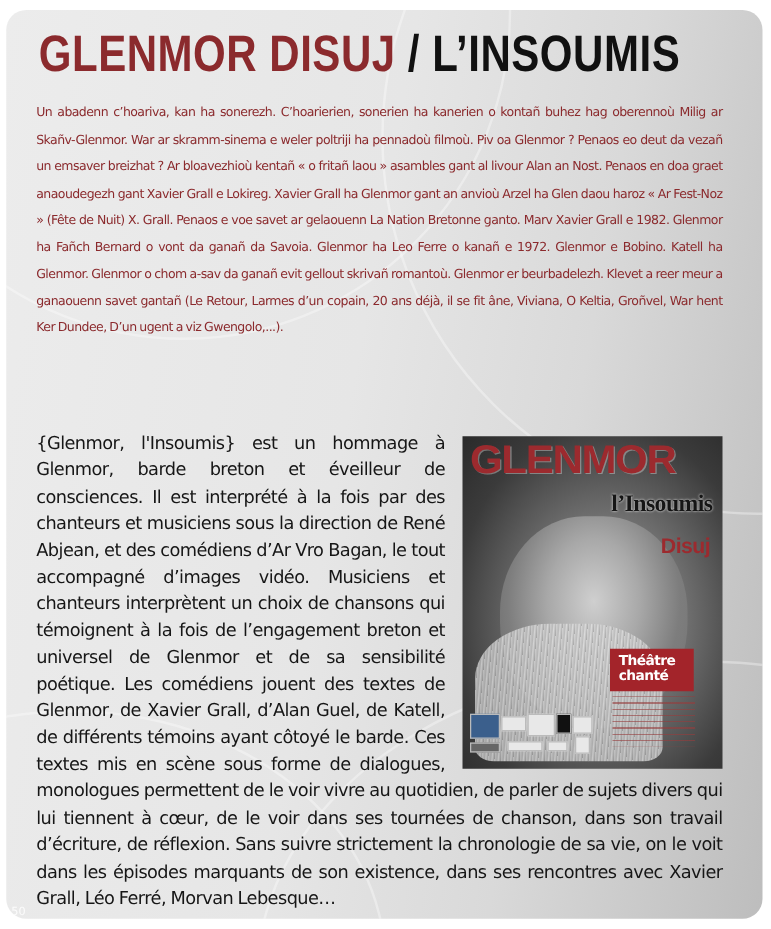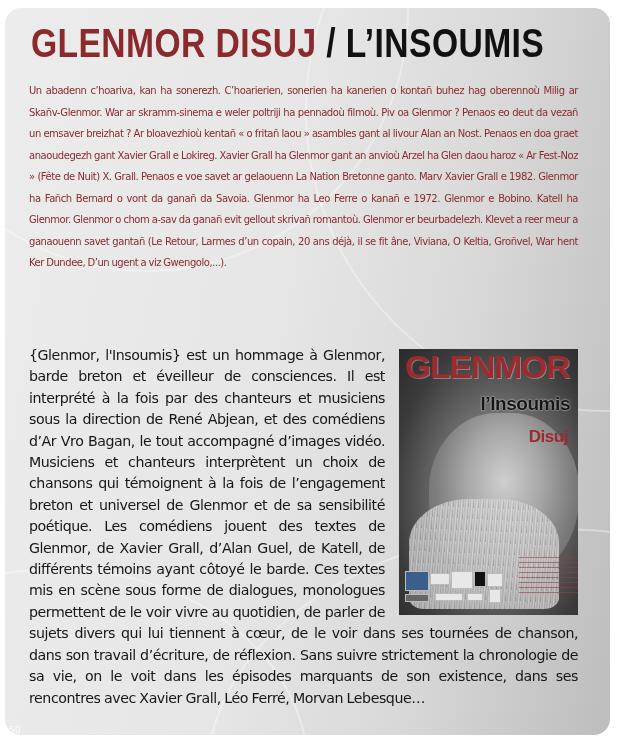--- a/index.html
+++ b/index.html
@@ -23,41 +23,41 @@
     position: absolute; left: 24px; top: 72px; width: 549px; margin: 0;
     color: #8b2a2d; font-family: "DejaVu Sans", sans-serif; font-size: 10px;
     line-height: 21.5px; text-align: justify; letter-spacing: -0.45px; word-spacing: -0.5px;
   }
   .french-wrap {
     position: absolute; left: 24px; top: 337px; width: 549px;
     color: #161616; font-family: "DejaVu Sans", sans-serif; font-size: 14.2px;
     line-height: 21.4px; text-align: justify; letter-spacing: -0.45px; word-spacing: -0.5px;
   }
   .poster {
-    float: right; width: 179px; height: 266px; margin: 4px 0 8px 14px; position: relative;
+    float: right; width: 208px; height: 266px; margin: 4px 0 8px 14px; position: relative;
     background: radial-gradient(ellipse at 55% 55%, #9a9a9a 0%, #6f6f6f 40%, #3b3b3b 75%, #2a2a2a 100%);
     overflow: hidden;
   }
   .poster .face {
     position: absolute; left: 30px; top: 64px; width: 150px; height: 170px; border-radius: 45% 45% 50% 50%;
     background: radial-gradient(ellipse at 50% 40%, #cfcfcf 0%, #a8a8a8 35%, #7d7d7d 65%, rgba(80,80,80,0) 100%);
   }
   .poster .beard {
     position: absolute; left: 10px; top: 150px; width: 150px; height: 110px; border-radius: 40% 40% 10% 10%;
     background: repeating-linear-gradient(95deg, #d8d8d8 0px, #bfbfbf 2px, #e4e4e4 3px, #a9a9a9 5px);
     opacity: 0.8;
   }
   .poster .p-title {
     position: absolute; left: 6px; top: 8px; color: #9c2a2e; font-weight: bold;
     font-family: "Liberation Sans", sans-serif; font-size: 32px; letter-spacing: -1px;
     transform: scaleX(1.05); transform-origin: left; text-shadow: 1px 1px 0 #ffffff55;
   }
   .poster .p-sub {
     position: absolute; right: 8px; top: 44px; color: #151515; font-weight: bold;
-    font-family: Liberation Sans, sans-serif; font-size: 19px;
+    font-family: Liberation Serif, serif; font-size: 19px;
     text-shadow: 0 0 2px #ffffff;
   }
   .poster .p-sub2 {
     position: absolute; right: 10px; top: 77px; color: #9c2a2e; font-weight: bold;
     font-family: "Liberation Sans", sans-serif; font-size: 17px;
   }
   .poster .badge {
     position: absolute; left: 118px; top: 170px; width: 67px; height: 34px; background: #a3242a;
     color: #ffffff; font-weight: bold; font-size: 11px; line-height: 12px; padding: 4px 0 0 7px; box-sizing: border-box;
     font-family: "DejaVu Sans", sans-serif;
@@ -89,20 +89,24 @@
 
   <p class="breton">Un abadenn c’hoariva, kan ha sonerezh. C’hoarierien, sonerien ha kanerien o kontañ buhez hag oberennoù Milig ar Skañv-Glenmor. War ar skramm-sinema e weler poltriji ha pennadoù filmoù. Piv oa Glenmor ? Penaos eo deut da vezañ un emsaver breizhat ? Ar bloavezhioù kentañ « o fritañ laou » asambles gant al livour Alan an Nost. Penaos en doa graet anaoudegezh gant Xavier Grall e Lokireg. Xavier Grall ha Glenmor gant an anvioù Arzel ha Glen daou haroz « Ar Fest-Noz » (Fête de Nuit) X. Grall. Penaos e voe savet ar gelaouenn La Nation Bretonne ganto. Marv Xavier Grall e 1982. Glenmor ha Fañch Bernard o vont da ganañ da Savoia. Glenmor ha Leo Ferre o kanañ e 1972. Glenmor e Bobino. Katell ha Glenmor. Glenmor o chom a-sav da ganañ evit gellout skrivañ romantoù. Glenmor er beurbadelezh. Klevet a reer meur a ganaouenn savet gantañ (Le Retour, Larmes d’un copain, 20 ans déjà, il se fit âne, Viviana, O Keltia, Groñvel, War hent Ker Dundee, D’un ugent a viz Gwengolo,...).</p>
 
   <div class="french-wrap">
     <div class="poster">
       <div class="face"></div>
       <div class="beard"></div>
       <div class="p-title">GLENMOR</div>
       <div class="p-sub">l’Insoumis</div>
       <div class="p-sub2">Disuj</div>
+      <div class="badge">
+        <div>Théâtre</div>
+        <div>chanté</div>
+      </div>
       <div class="credits"></div>
       <div class="logos">
         <div class="logo" style="left:0; top:0; width:22px; height:18px; background:#3b5f8c;"></div>
         <div class="logo" style="left:25px; top:2px; width:18px; height:10px;"></div>
         <div class="logo" style="left:46px; top:0; width:20px; height:16px;"></div>
         <div class="logo" style="left:69px; top:0; width:10px; height:14px; background:#111;"></div>
         <div class="logo" style="left:82px; top:2px; width:14px; height:12px;"></div>
         <div class="logo" style="left:0; top:23px; width:22px; height:6px; background:#666;"></div>
         <div class="logo" style="left:30px; top:22px; width:26px; height:6px;"></div>
         <div class="logo" style="left:62px; top:22px; width:14px; height:6px;"></div>

